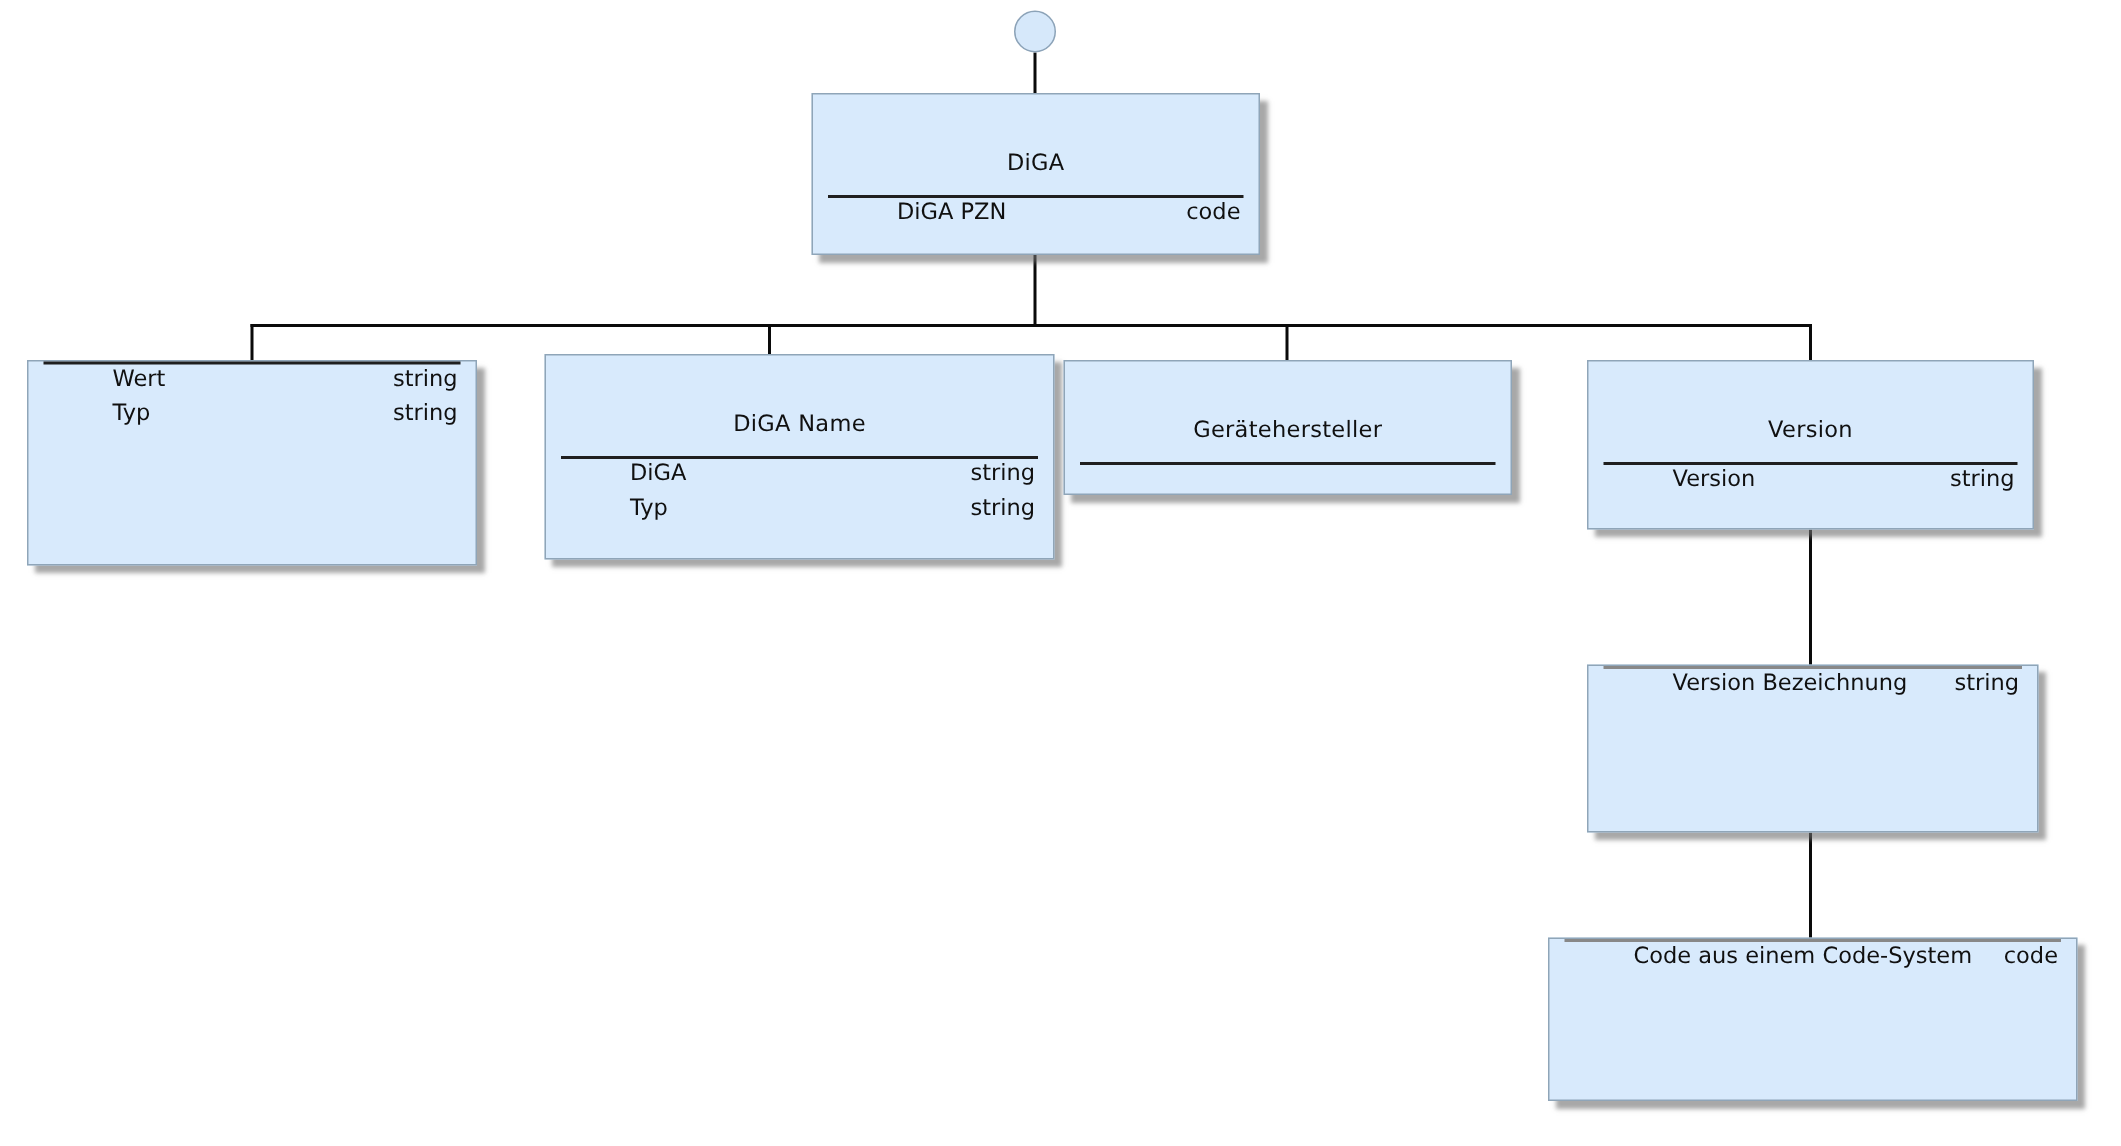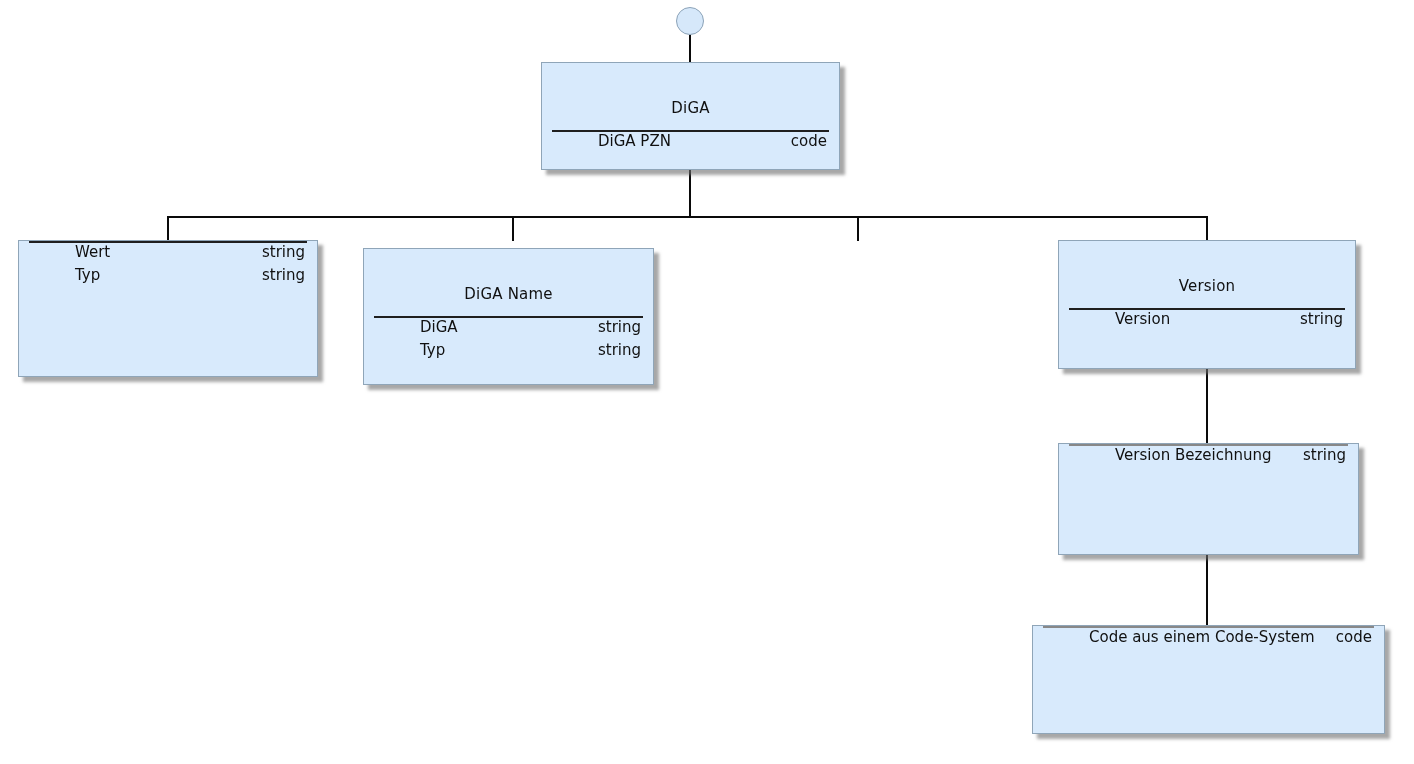--- a/index.html
+++ b/index.html
@@ -109,37 +109,42 @@
         <span class="attr-name">Wert</span>
         <span class="attr-type">string</span>
       </div>
       <div class="attr-row">
         <span class="attr-name">Typ</span>
         <span class="attr-type">string</span>
       </div>
     </div>
   </div>
 
-  <div class="node" style="left:363px; top:248px; width:291px; height:137px;">
+  <div class="node" style="left:363px; top:236px; width:340px; height:137px;">
     <div class="node-head">DiGA Name</div>
     <div class="node-sep dark"></div>
     <div class="node-attrs">
       <div class="attr-row">
         <span class="attr-name">DiGA</span>
         <span class="attr-type">string</span>
       </div>
       <div class="attr-row">
         <span class="attr-name">Typ</span>
         <span class="attr-type">string</span>
       </div>
     </div>
   </div>
 
+  <div class="node" style="left:709px; top:240px; width:299px; height:90px;">
+    <div class="node-head">Gerätehersteller</div>
+    <div class="node-sep dark"></div>
+    <div class="node-attrs"></div>
+  </div>
 
-  <div class="node" style="left:1058px; top:240px; width:298px; height:129px;">
+  <div class="node" style="left:1058px; top:240px; width:298px; height:113px;">
     <div class="node-head">Version</div>
     <div class="node-sep dark"></div>
     <div class="node-attrs">
       <div class="attr-row">
         <span class="attr-name">Version</span>
         <span class="attr-type">string</span>
       </div>
     </div>
   </div>
 

